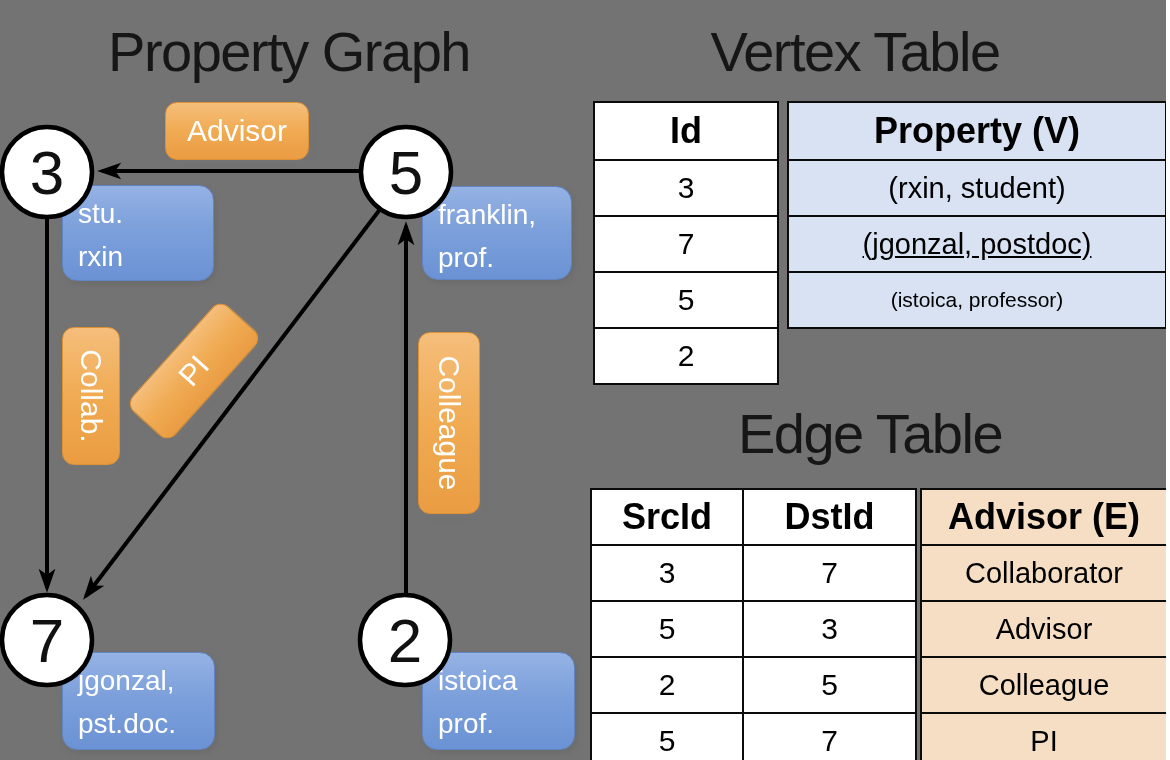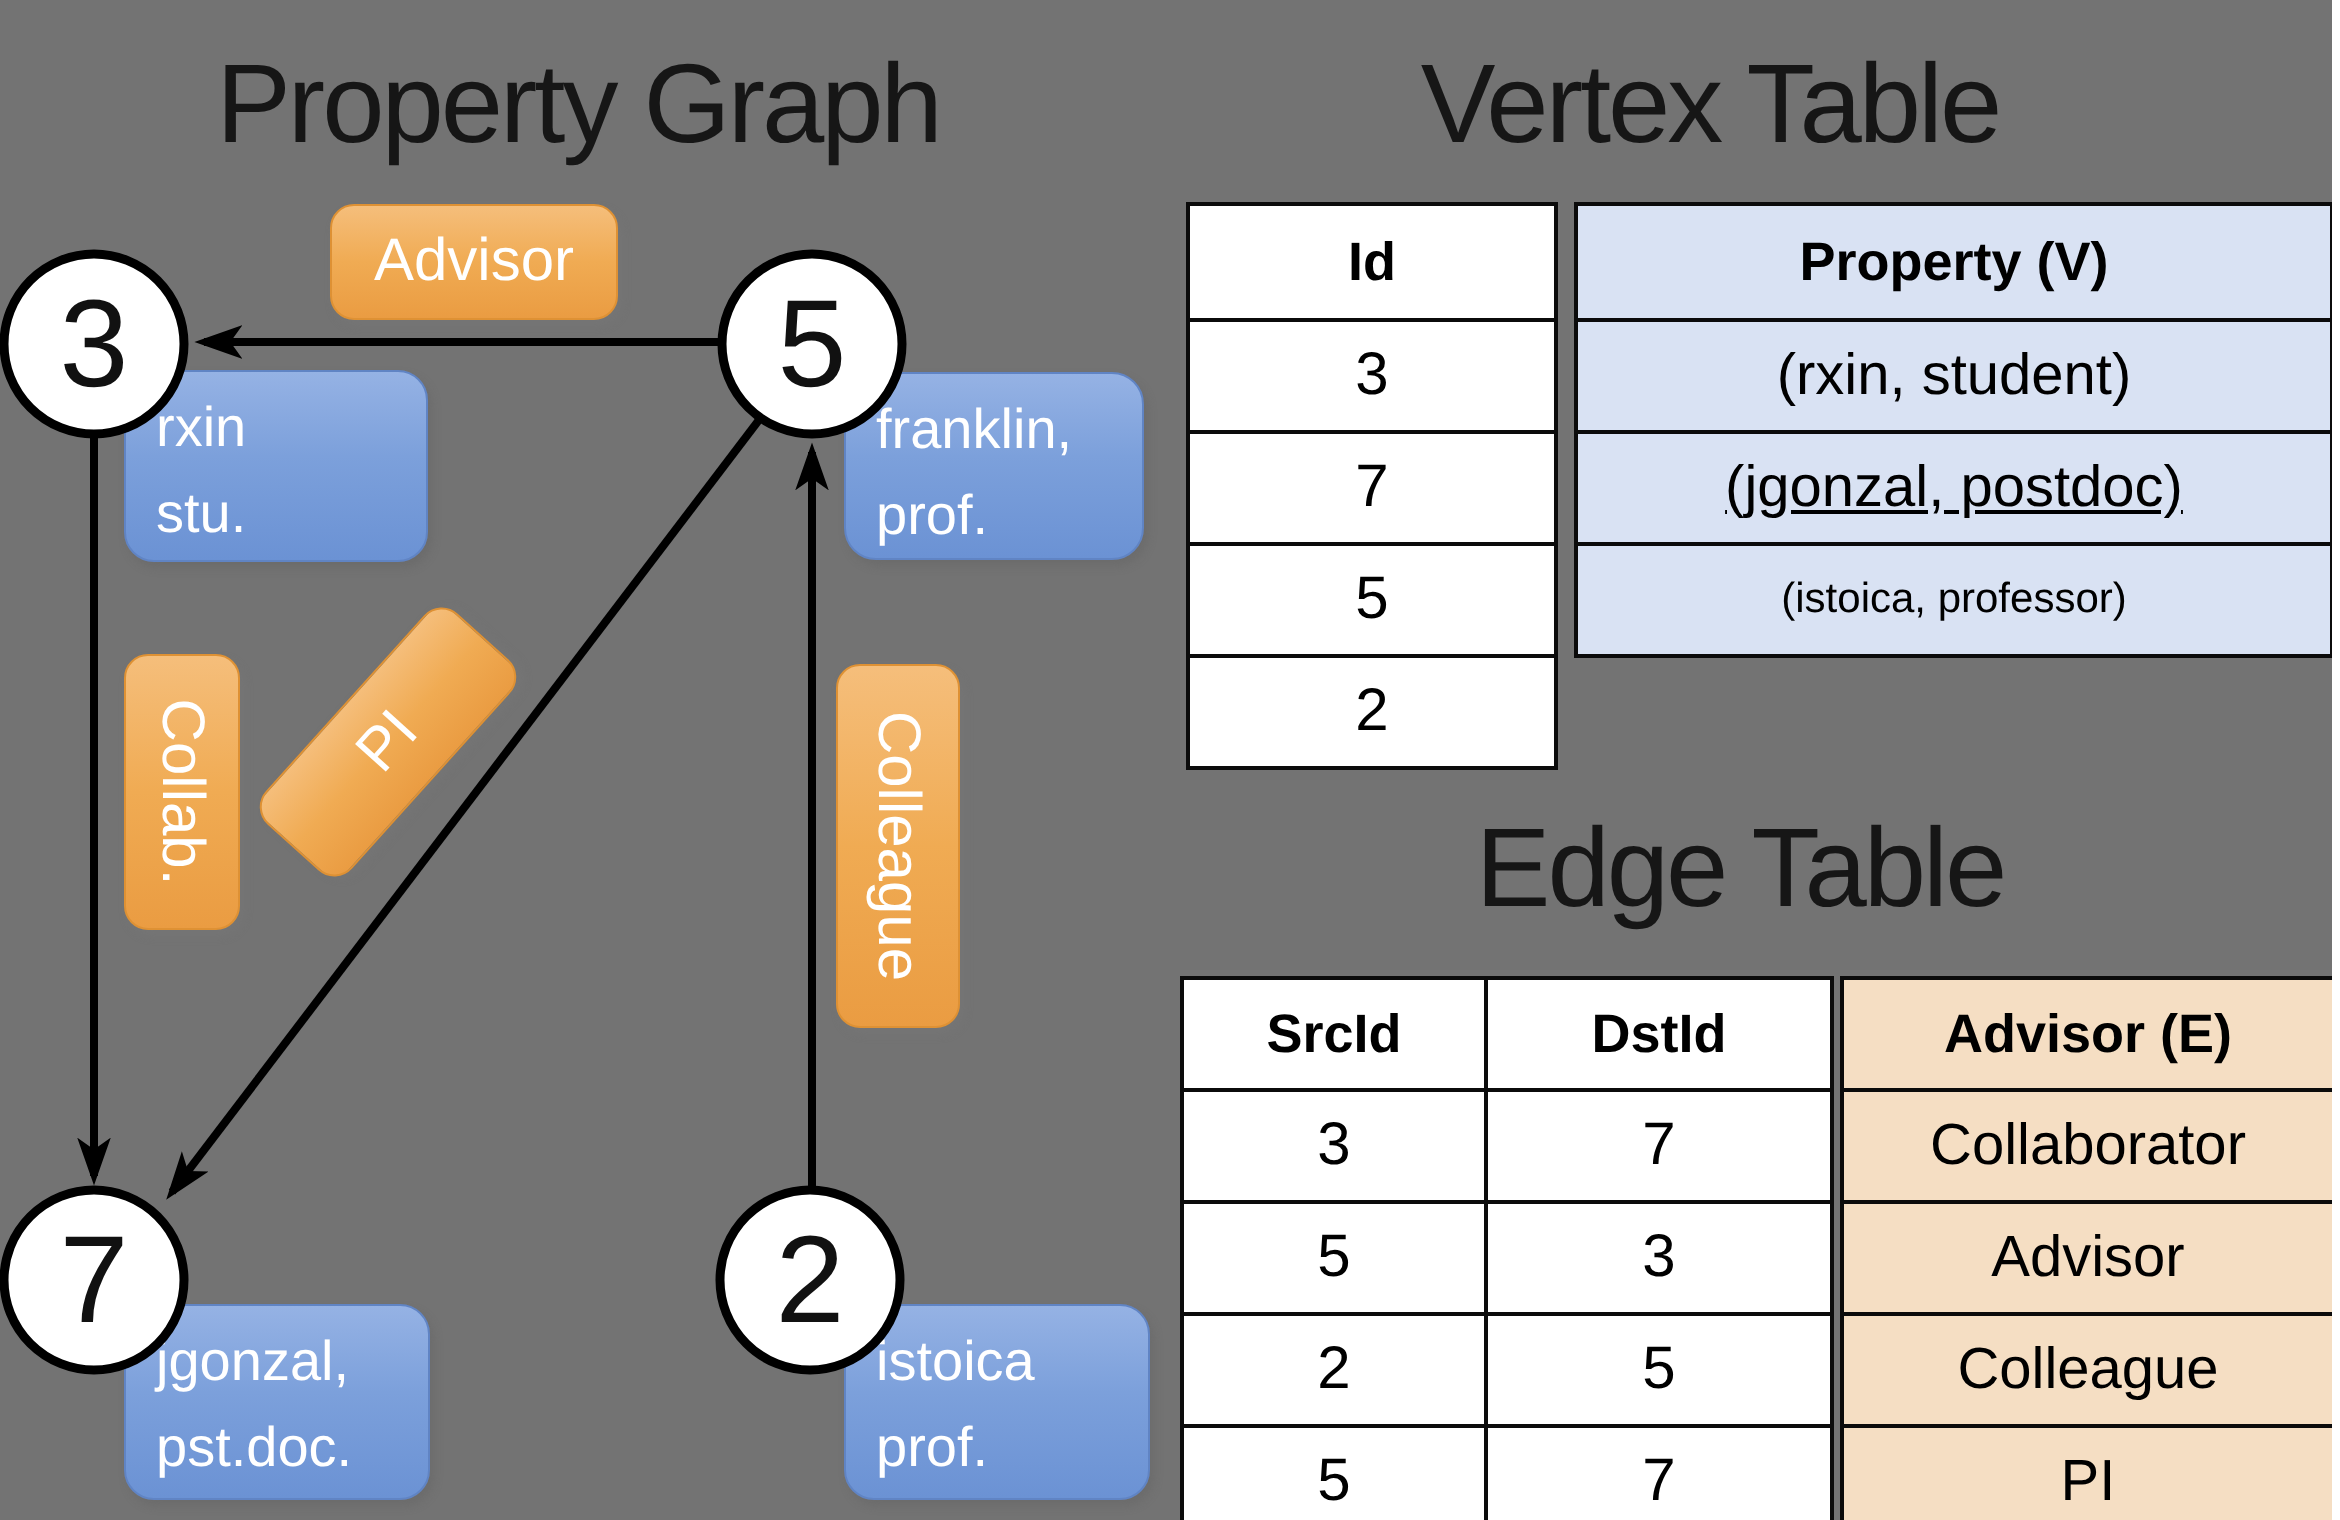--- a/index.html
+++ b/index.html
@@ -33,36 +33,36 @@
   }
   
   table.tbl{
     position:absolute;border-collapse:collapse;table-layout:fixed;
     background:#fff;
   }
   table.tbl td{
     border:2px solid #0b0b0b;text-align:center;vertical-align:middle;
     height:54px;font-size:30px;font-weight:300;padding:0;overflow:hidden;
   }
-  table.tbl tr.hdr td{font-weight:bold;font-size:27px;margin-left:20px;}
+  table.tbl tr.hdr td{font-weight:bold;font-size:36px;margin-left:20px;}
   table.bluefill td{background:#D9E2F3;}
   table.tanfill td{background:#F5DEC3;}
 </style>
 </head>
 <body>
 
 <div id="stage">
 
   <div class="title" style="left:34px;top:22px;width:510px;">Property Graph</div>
   <div class="title" style="left:610px;top:22px;width:490px;">Vertex Table</div>
   <div class="title" style="left:645px;top:404px;width:450px;">Edge Table</div>
 
   <div class="vbox" style="left:62px;top:185px;width:135px;height:88px;">
+    <div>stu.</div>
     <div>rxin</div>
-    <div>stu.</div>
   </div>
   <div class="vbox" style="left:422px;top:186px;width:133px;height:86px;border-radius:16px;">
     <div>franklin,</div>
     <div>prof.</div>
   </div>
   <div class="vbox" style="left:62px;top:652px;width:136px;height:90px;">
     <div>jgonzal,</div>
     <div>pst.doc.</div>
   </div>
   <div class="vbox" style="left:422px;top:652px;width:136px;height:90px;">

